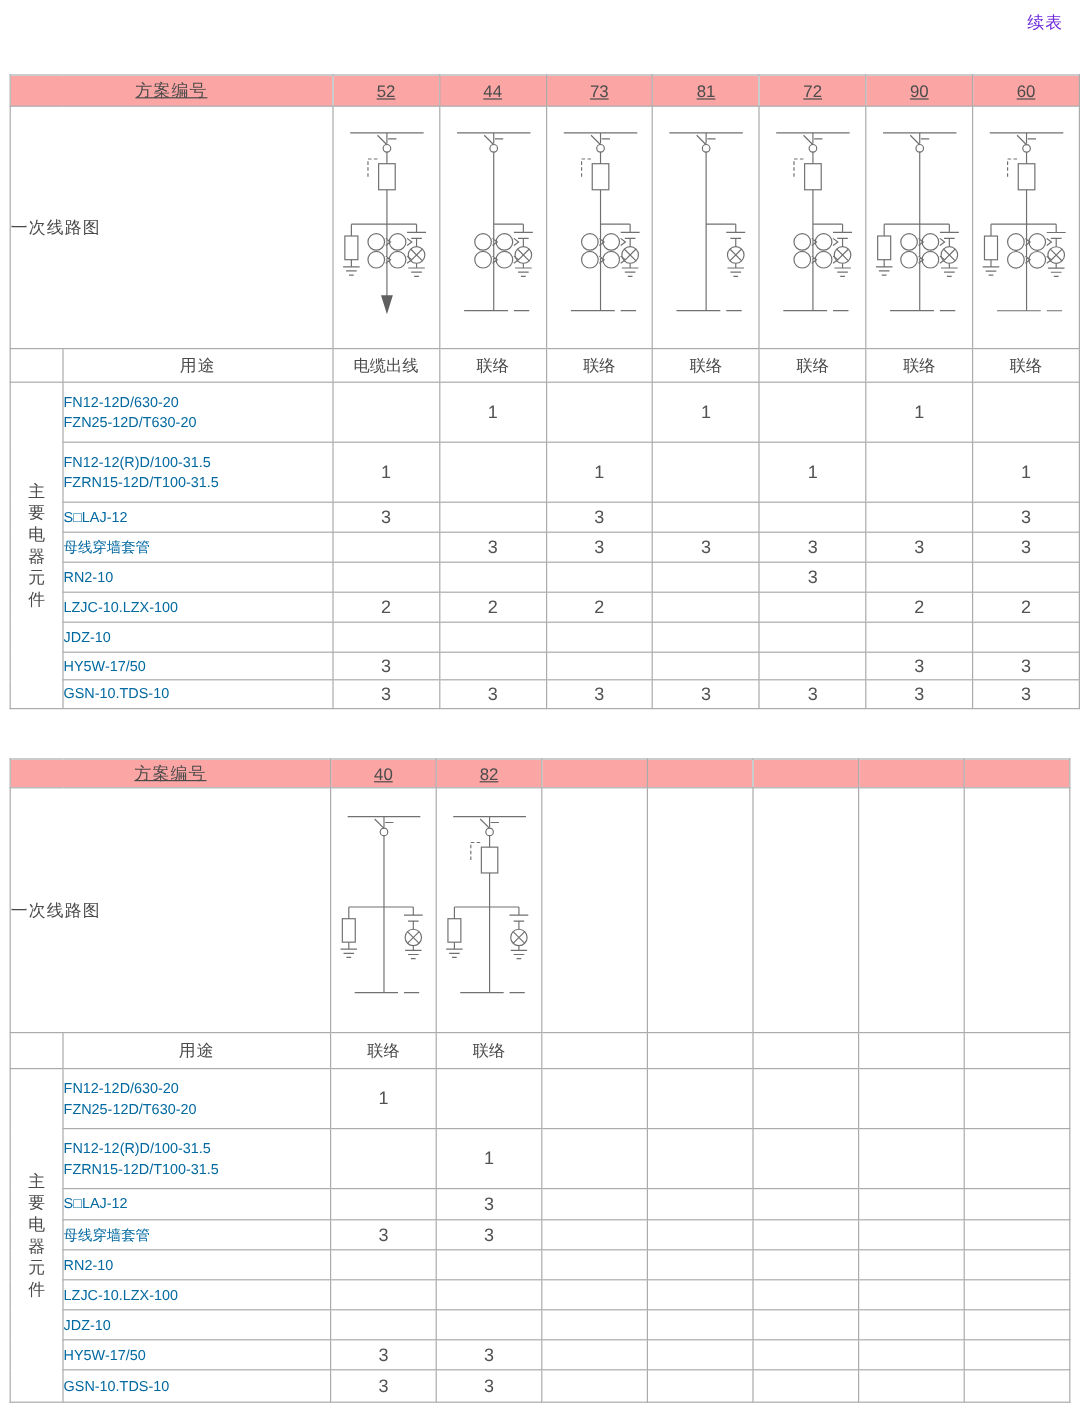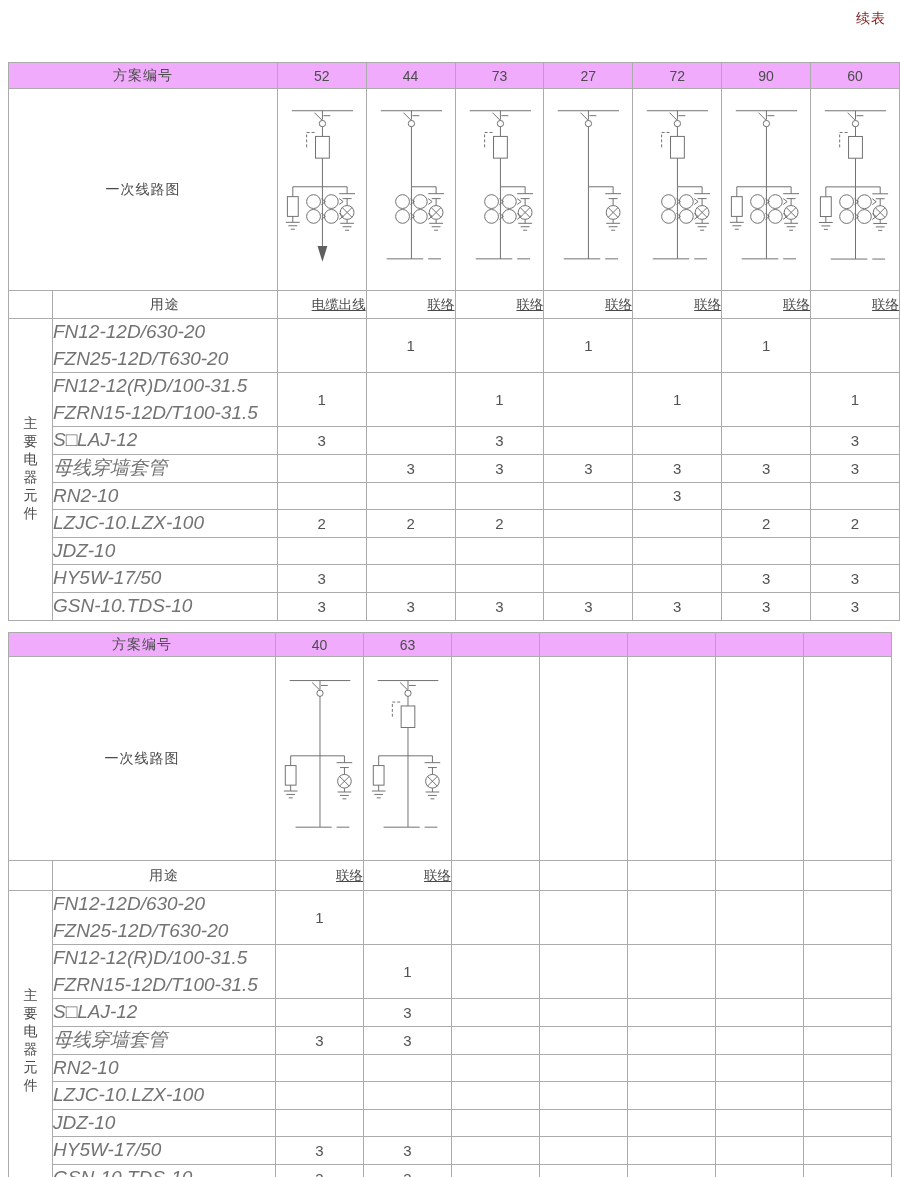--- a/index.html
+++ b/index.html
@@ -2,44 +2,44 @@
 <html><head>
 <meta charset="utf-8">
 <style>
   html,body{margin:0;padding:0;}
   body{
     width:900px;height:1177px;position:relative;background:#ffffff;
     font-family:"Liberation Sans","DejaVu Sans",sans-serif;color:#4a4a4a;
     overflow:hidden;
   }
   .continued{
-    position:absolute;top:10px;right:14px;font-size:14px;color:#7f1d1d;
+    position:absolute;top:10px;right:14px;font-size:14px;color:#6d28d9;
     letter-spacing:1px;
   }
   table.scheme{
     position:absolute;border-collapse:collapse;table-layout:fixed;
   }
   table.scheme td{
     border:1px solid #ababab;padding:0;vertical-align:middle;overflow:hidden;
   }
   
   td.hdr{
-    background:#f0abfc;border:1px solid #ead6c4;border-top:1px solid #f9e4d2;
+    background:#fca5a5;border:1px solid #ead6c4;border-top:1px solid #f9e4d2;
     border-bottom:1px solid #8f8f8f;
-    font-size:14px;text-align:center;color:#4c4c4c;
+    font-size:14px;text-align:center;color:#4c4c4c;text-decoration:underline;
   }
   td.hdr-label{padding-right:60px;letter-spacing:1px;}
   td.diag-label{
-    text-align:center;font-size:14px;padding-right:60px;letter-spacing:1px;
+    text-align:left;font-size:14px;padding-right:60px;letter-spacing:1px;
   }
   td.diag-cell{vertical-align:middle;}
   td.diag-cell svg{display:block;width:100%;height:100%;}
   td.usage-label{text-align:center;font-size:14px;letter-spacing:1px;}
-  td.usage{text-align:right;font-size:13.5px;text-decoration:underline;}
-  td.comp{font-size:19px;padding:2px 4px 2px 7px;line-height:1.4;color:#737373;font-style:italic;}
+  td.usage{text-align:center;font-size:13.5px;}
+  td.comp{font-size:12px;padding:2px 4px 2px 7px;line-height:1.4;color:#0369a1;}
   td.val{text-align:center;font-size:15px;color:#525252;}
   td.vlabel{padding:0;}
   td.vlabel .vbox{
     display:flex;flex-direction:column;justify-content:space-around;align-items:center;
     height:100%;padding:14px 0;box-sizing:border-box;font-size:14px;color:#4a4a4a;
   }
   
   svg.oneline path,svg.oneline rect,svg.oneline circle{
     stroke:#707070;stroke-width:1;fill:none;
   }
@@ -62,21 +62,21 @@
         <col style="width: 89px;">
         <col style="width: 89px;">
         <col style="width: 89px;">
       </colgroup>
       <tbody>
         <tr style="height: 26px;">
           <td class="hdr hdr-label" colspan="2">方案编号</td>
           <td class="hdr">52</td>
           <td class="hdr">44</td>
           <td class="hdr">73</td>
-          <td class="hdr">27</td>
+          <td class="hdr">81</td>
           <td class="hdr">72</td>
           <td class="hdr">90</td>
           <td class="hdr">60</td>
         </tr>
         <tr style="height: 202px;">
           <td class="diag-label" colspan="2">一次线路图</td>
           <td class="diag-cell">
             <svg class="oneline" viewBox="0 0 89 200" preserveAspectRatio="xMidYMid meet">
               <path d="M14 20 H76 M45 20 V29 M45 30 L37 22 M46 25 H53 M45 36 V46 M45 68 V97 M15 97 H70 M15 97 V107 M15 127 V133 M8 133 H22 M10.5 136.5 H19.5 M13 140 H17 M44 109 l4 3 l-4 3 M44 124 l4 3 l-4 3 M62 109 l4 3 l-4 3 M62 124 l4 3 l-4 3 M70 97 V104 M62 104 H78 M65.5 109 H74.5 M70 109 V116 M65 118 L75 128 M75 118 L65 128 M70 130 V134 M63 134 H77 M65.5 137.5 H74.5 M68 141 H72 M45 97 V158"></path>
               <circle cx="45" cy="33" r="3.2"></circle>
@@ -304,21 +304,21 @@
         <col style="width: 88px;">
         <col style="width: 88px;">
         <col style="width: 88px;">
         <col style="width: 88px;">
         <col style="width: 88px;">
       </colgroup>
       <tbody>
         <tr style="height: 24px;">
           <td class="hdr hdr-label" colspan="2">方案编号</td>
           <td class="hdr">40</td>
-          <td class="hdr">63</td>
+          <td class="hdr">82</td>
           <td class="hdr"></td>
           <td class="hdr"></td>
           <td class="hdr"></td>
           <td class="hdr"></td>
           <td class="hdr"></td>
         </tr>
         <tr style="height: 204px;">
           <td class="diag-label" colspan="2">一次线路图</td>
           <td class="diag-cell">
             <svg class="oneline" viewBox="0 0 89 200" preserveAspectRatio="xMidYMid meet">

